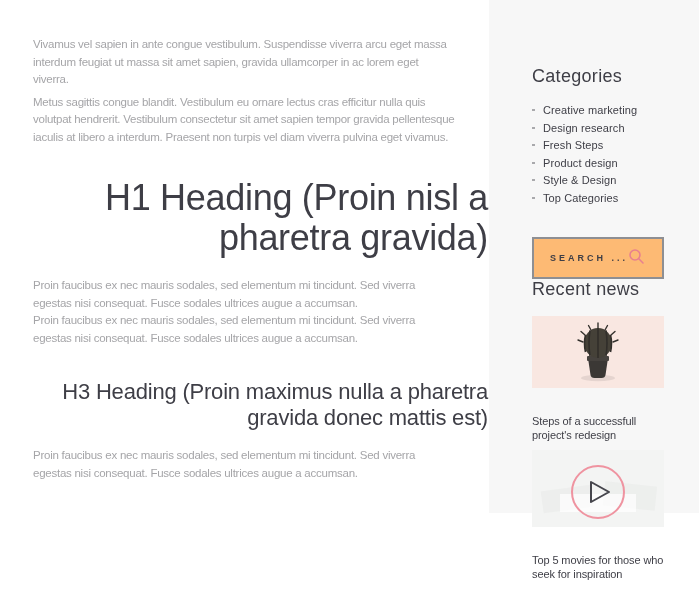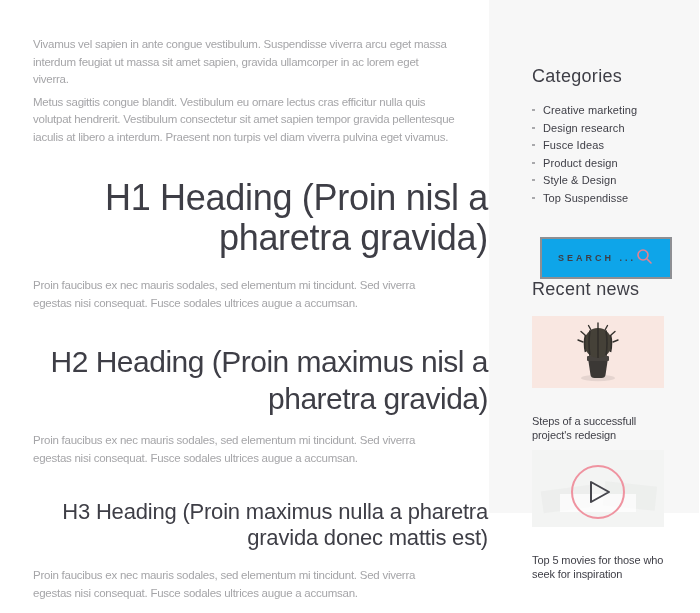--- a/index.html
+++ b/index.html
@@ -29,22 +29,22 @@
   }
   .side-title { margin:0; font-size:18px; font-weight:400; letter-spacing:0.3px; color:#3e3e46; }
 
   .cat-list { list-style:none; margin:17px 0 0; padding:0; }
   .cat-list li { font-size:11px; line-height:12px; margin-bottom:5.5px;
                  display:flex; align-items:center; cursor:pointer; }
   .cat-list .dash { width:3px; height:2px; background:#a9a9ac; display:inline-block;
                     margin-right:8px; flex:none; }
   .cat-list a { color:#3e3e46; text-decoration:none; letter-spacing:0.1px; }
 
-  .search-box { margin-top:33px; width:132px; height:42px; background:#0ea5e9;
-                border:2px solid #8e8f93; display:flex; align-items:center;margin-left:8px; }
+  .search-box { margin-top:33px; width:132px; height:42px; background:#fdba74;
+                border:2px solid #8e8f93; display:flex; align-items:center; }
   .search-input { border:none; outline:none; background:transparent; width:92px;
                   padding:0 0 0 16px; font-family:"Liberation Sans", sans-serif;
                   font-size:9px; font-weight:700; letter-spacing:3px; color:#3e3e46; }
   .search-input::placeholder { color:#3e3e46; opacity:1; text-transform:uppercase; }
   .search-btn { border:none; background:transparent; padding:0; margin:0; cursor:pointer;
                 width:20px; height:20px; display:flex; align-items:center; justify-content:center; }
 
   .news-title { }
   .news-thumb { width:132px; overflow:hidden; cursor:pointer; position:relative; }
   .thumb1 { margin-top:16px; height:72px; background:#f9e7e1; }
@@ -56,21 +56,20 @@
 </head>
 <body>
 
 <main class="main">
   <p>Vivamus vel sapien in ante congue vestibulum. Suspendisse viverra arcu eget massa interdum feugiat ut massa sit amet sapien, gravida ullamcorper in ac lorem eget viverra.</p>
   <p>Metus sagittis congue blandit. Vestibulum eu ornare lectus cras efficitur nulla quis volutpat hendrerit. Vestibulum consectetur sit amet sapien tempor gravida pellentesque iaculis at libero a interdum. Praesent non turpis vel diam viverra pulvina eget vivamus.</p>
 
   <h1>H1 Heading (Proin nisl a pharetra gravida)</h1>
   <p class="sec-body">Proin faucibus ex nec mauris sodales, sed elementum mi tincidunt. Sed viverra egestas nisi consequat. Fusce sodales ultrices augue a accumsan.</p>
 
-  <h2>H2 Heading (Proin maximus nisl a pharetra gravida)</h2>
   <p class="sec-body">Proin faucibus ex nec mauris sodales, sed elementum mi tincidunt. Sed viverra egestas nisi consequat. Fusce sodales ultrices augue a accumsan.</p>
 
   <h3>H3 Heading (Proin maximus nulla a pharetra gravida donec mattis est)</h3>
   <p class="sec-body">Proin faucibus ex nec mauris sodales, sed elementum mi tincidunt. Sed viverra egestas nisi consequat. Fusce sodales ultrices augue a accumsan.</p>
 </main>
 
 <aside class="sidebar">
 
   <h4 class="side-title">Categories</h4>
 
@@ -78,33 +77,33 @@
     <li>
       <span class="dash"></span>
       <a href="#">Creative marketing</a>
     </li>
     <li>
       <span class="dash"></span>
       <a href="#">Design research</a>
     </li>
     <li>
       <span class="dash"></span>
-      <a href="#">Fusce Ideas</a>
+      <a href="#">Fresh Steps</a>
     </li>
     <li>
       <span class="dash"></span>
       <a href="#">Product design</a>
     </li>
     <li>
       <span class="dash"></span>
       <a href="#">Style &amp; Design</a>
     </li>
     <li>
       <span class="dash"></span>
-      <a href="#">Top Suspendisse</a>
+      <a href="#">Top Categories</a>
     </li>
   </ul>
 
   <form class="search-box">
     <input class="search-input" type="text" placeholder="SEARCH ..." style="">
     <button class="search-btn" type="submit">
       <span>
         <svg width="17" height="17" viewBox="0 0 17 17">
           <circle cx="7" cy="7" r="5" fill="none" stroke="#e8808f" stroke-width="1.6"></circle>
           <line x1="10.8" y1="10.8" x2="15" y2="15" stroke="#e8808f" stroke-width="1.6" stroke-linecap="round"></line>

